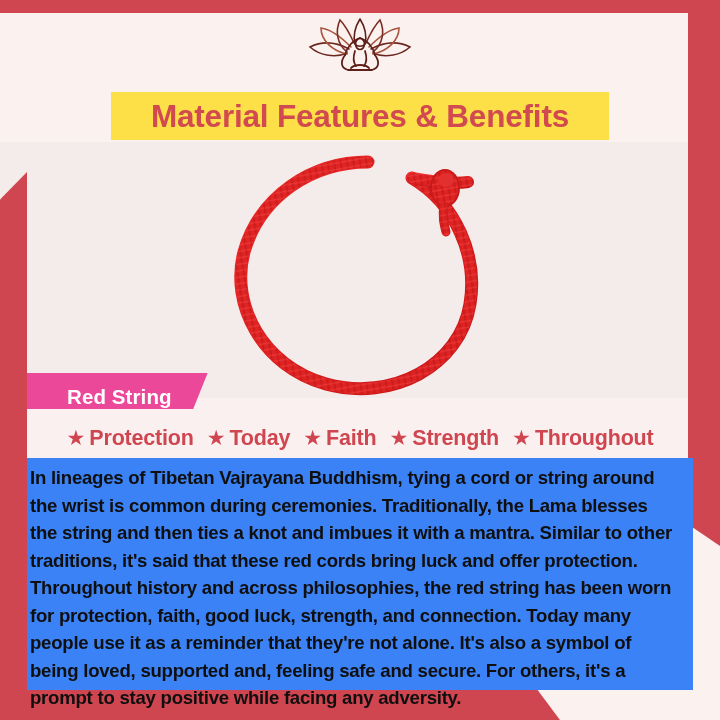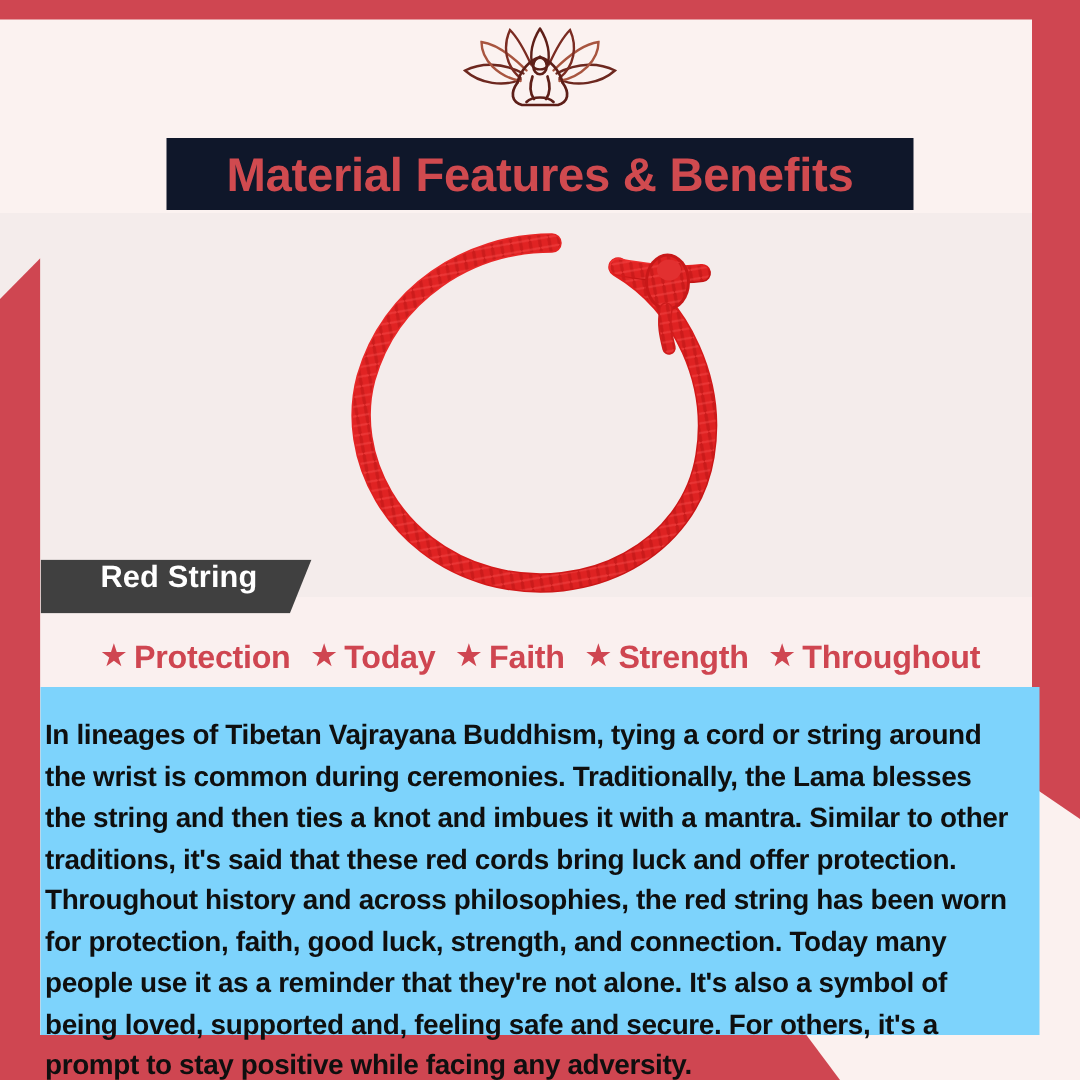--- a/index.html
+++ b/index.html
@@ -92,21 +92,21 @@
     letter-spacing: 2.6px;
     color: #3d3330;
     font-weight: 400;
   }
 
   
   .title-banner {
     position: absolute;
     left: 111px; top: 92px;
     width: 498px; height: 48px;
-    background: #0f172a;
+    background: #fde047;
     display: flex;
     align-items: center;
     justify-content: center;
     text-align: right;
   }
   .title-text {
     font-size: 31.5px;
     font-weight: bold;
     color: #d04a4f;
     letter-spacing: -0.2px;
@@ -119,25 +119,25 @@
     left: 216px; top: 152px;
     width: 300px; height: 248px;
   }
   .bracelet-wrap svg { display: block; }
 
   
   .ribbon {
     position: absolute;
     left: 27px; top: 373px;
     height: 36px;
-    background: #404040;
+    background: #ec4899;
     clip-path: polygon(0 0, 100% 0, 92% 100%, 0 100%);
     padding: 0 36px 0 40px;
     display: flex;
-    align-items: flex-start;
+    align-items: flex-end;
   }
   .ribbon-text {
     font-size: 20.5px;
     font-weight: bold;
     color: #ffffff;
     letter-spacing: 0.1px;
     white-space: nowrap;
   }
 
   
@@ -169,23 +169,23 @@
     font-weight: bold;
     color: #cf4651;
     letter-spacing: -0.2px;
   }
 
   
   .body-panel {
     position: absolute;
     left: 27px; top: 458px;
     width: 666px; height: 232px;
-    background: #7dd3fc;
+    background: #3b82f6;
     box-sizing: border-box;
-    padding: 18px 18px 0 3px;
+    padding: 6px 18px 0 3px;
   }
   .body-text {
     font-size: 18.6px;
     line-height: 27.5px;
     color: #0f0f0f;
     font-weight: 600;
     letter-spacing: -0.25px;
     text-align: left;
     margin: 0;
   }

